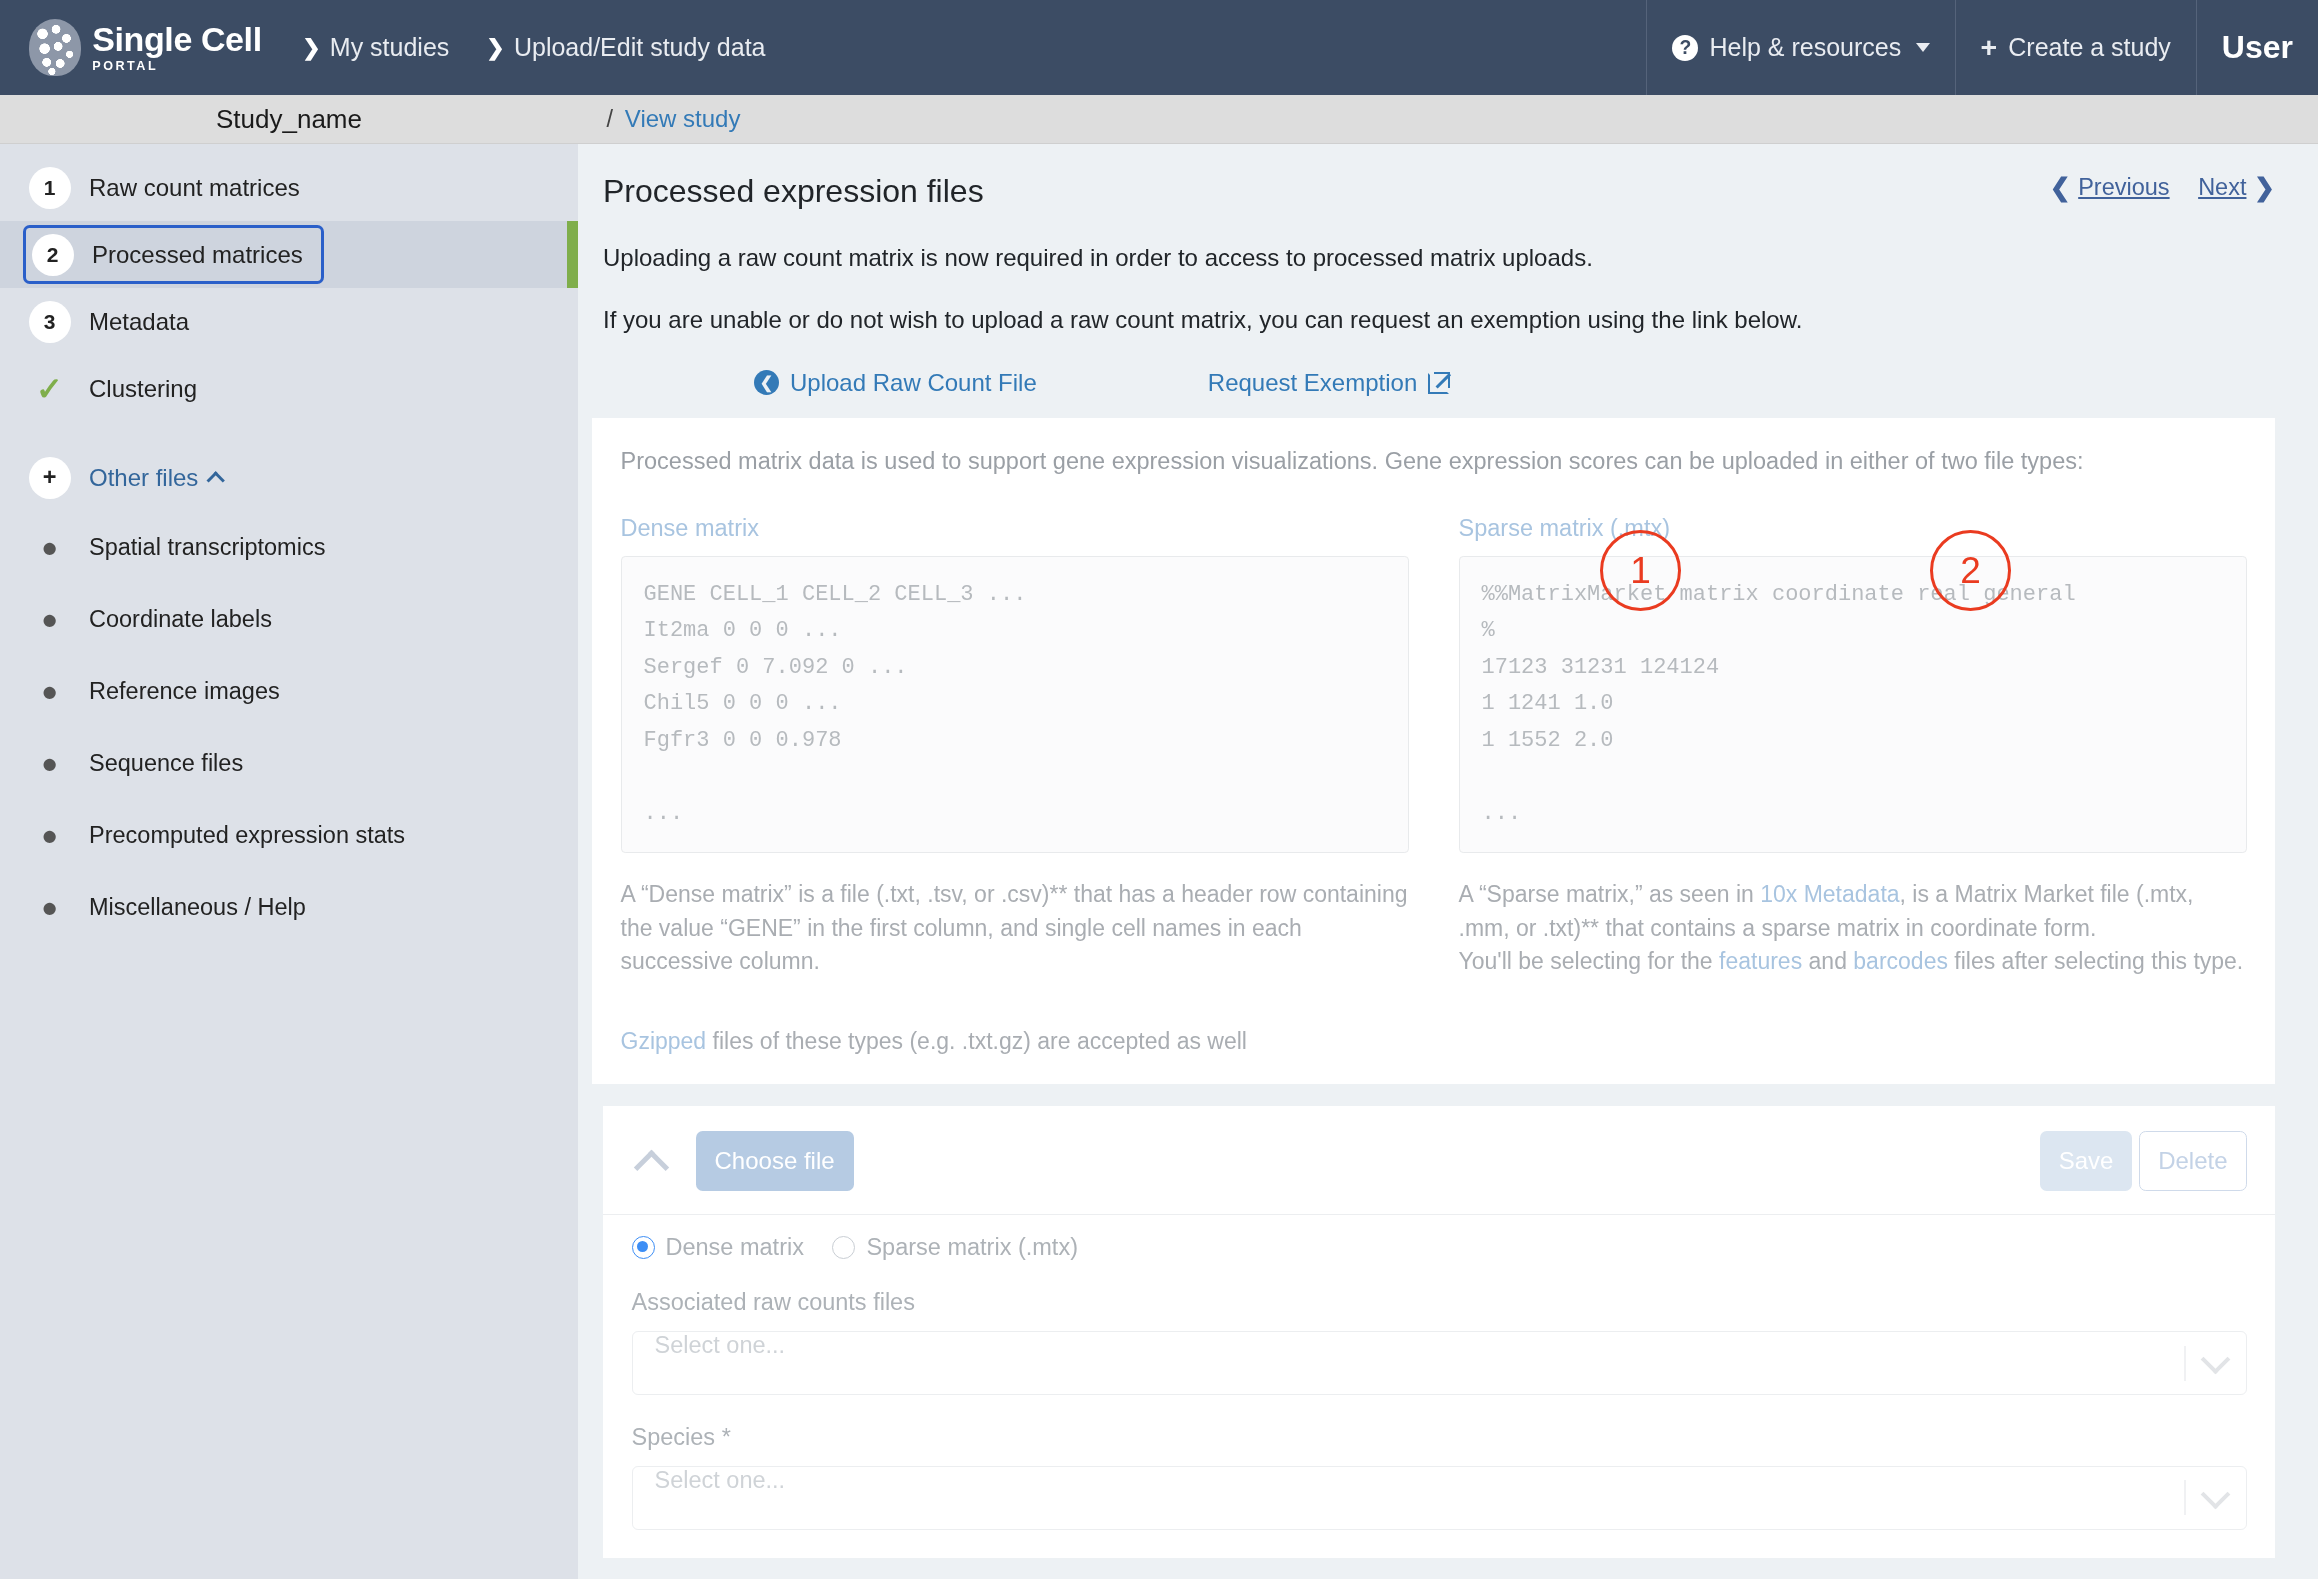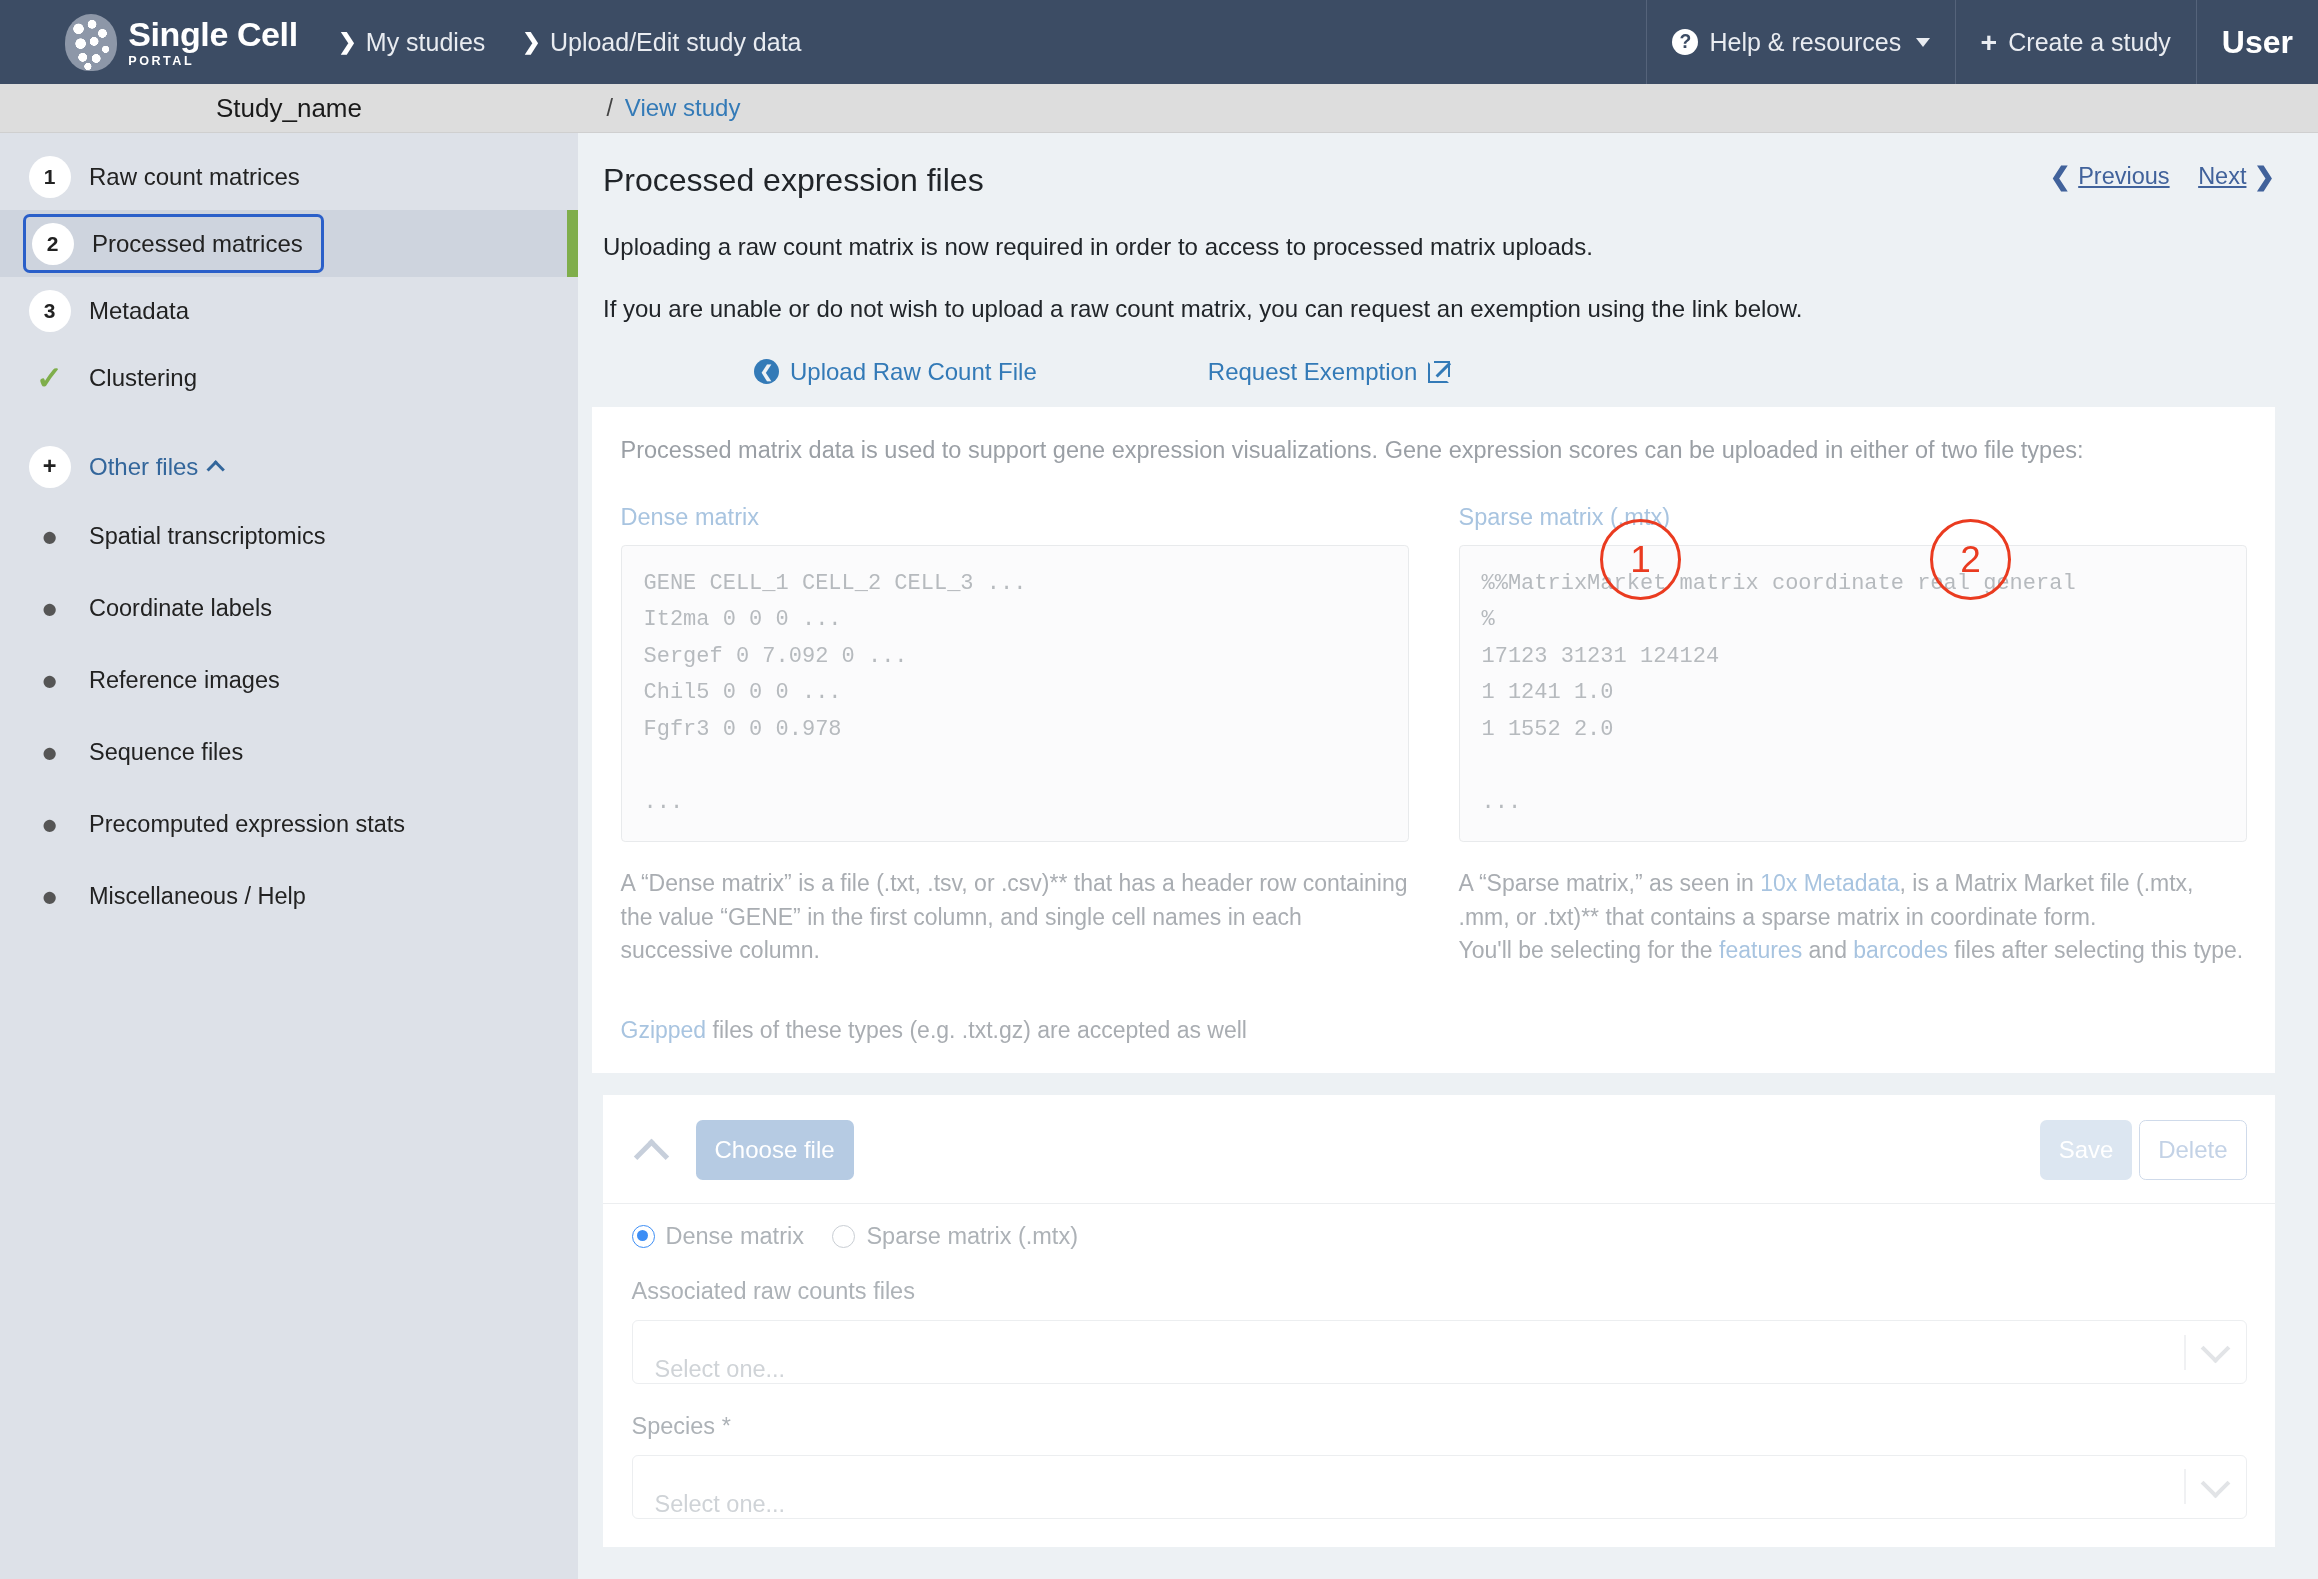--- a/index.html
+++ b/index.html
@@ -5,27 +5,26 @@
   * { box-sizing: border-box; margin: 0; padding: 0; }
   html, body {
     width: 2319px; height: 1580px;
     font-family: "Liberation Sans", sans-serif;
     background: #ffffff;
     overflow: hidden;
   }
 
   
   .topnav {
-    height: 84px;
+    height: 95px;
     background: #3c4c64;
     display: flex;
     align-items: center;
     color: #ffffff;
     position: relative;
-    padding-left: 36px;
   }
   .brand {
     display: flex; align-items: center;
     padding: 0 22px 0 28.5px;
     gap: 11.8px;
   }
   .brand-logo {
     width: 52px; height: 57px;
     border-radius: 50% 50% 46% 46%;
     background:
@@ -270,21 +269,21 @@
   .radio.checked::after {
     content: ""; position: absolute; left: 4.2px; top: 4.2px;
     width: 11px; height: 11px; border-radius: 50%; background: #3d8ef5;
   }
   .radio-label { font-size: 23.5px; color: #adb2b7; }
 
   .select-box {
     margin-top: 15px; height: 64px;
     border: 0.8px solid #eceef0; border-radius: 5.9px;
     background: #ffffff;
-    display: flex; align-items: flex-end;
+    display: flex; align-items: flex-start;
     position: relative;
   }
   .select-value { padding-left: 22px; font-size: 23.5px; color: #cfd3d7; }
   .select-right {
     margin-left: auto; display: flex; align-items: center; height: 100%;
   }
   .sep-bar { width: 1.7px; height: 35px; background: #f0f1f3; }
   .chev-down {
     width: 60px; display: flex; align-items: center; justify-content: center;
     position: relative;

